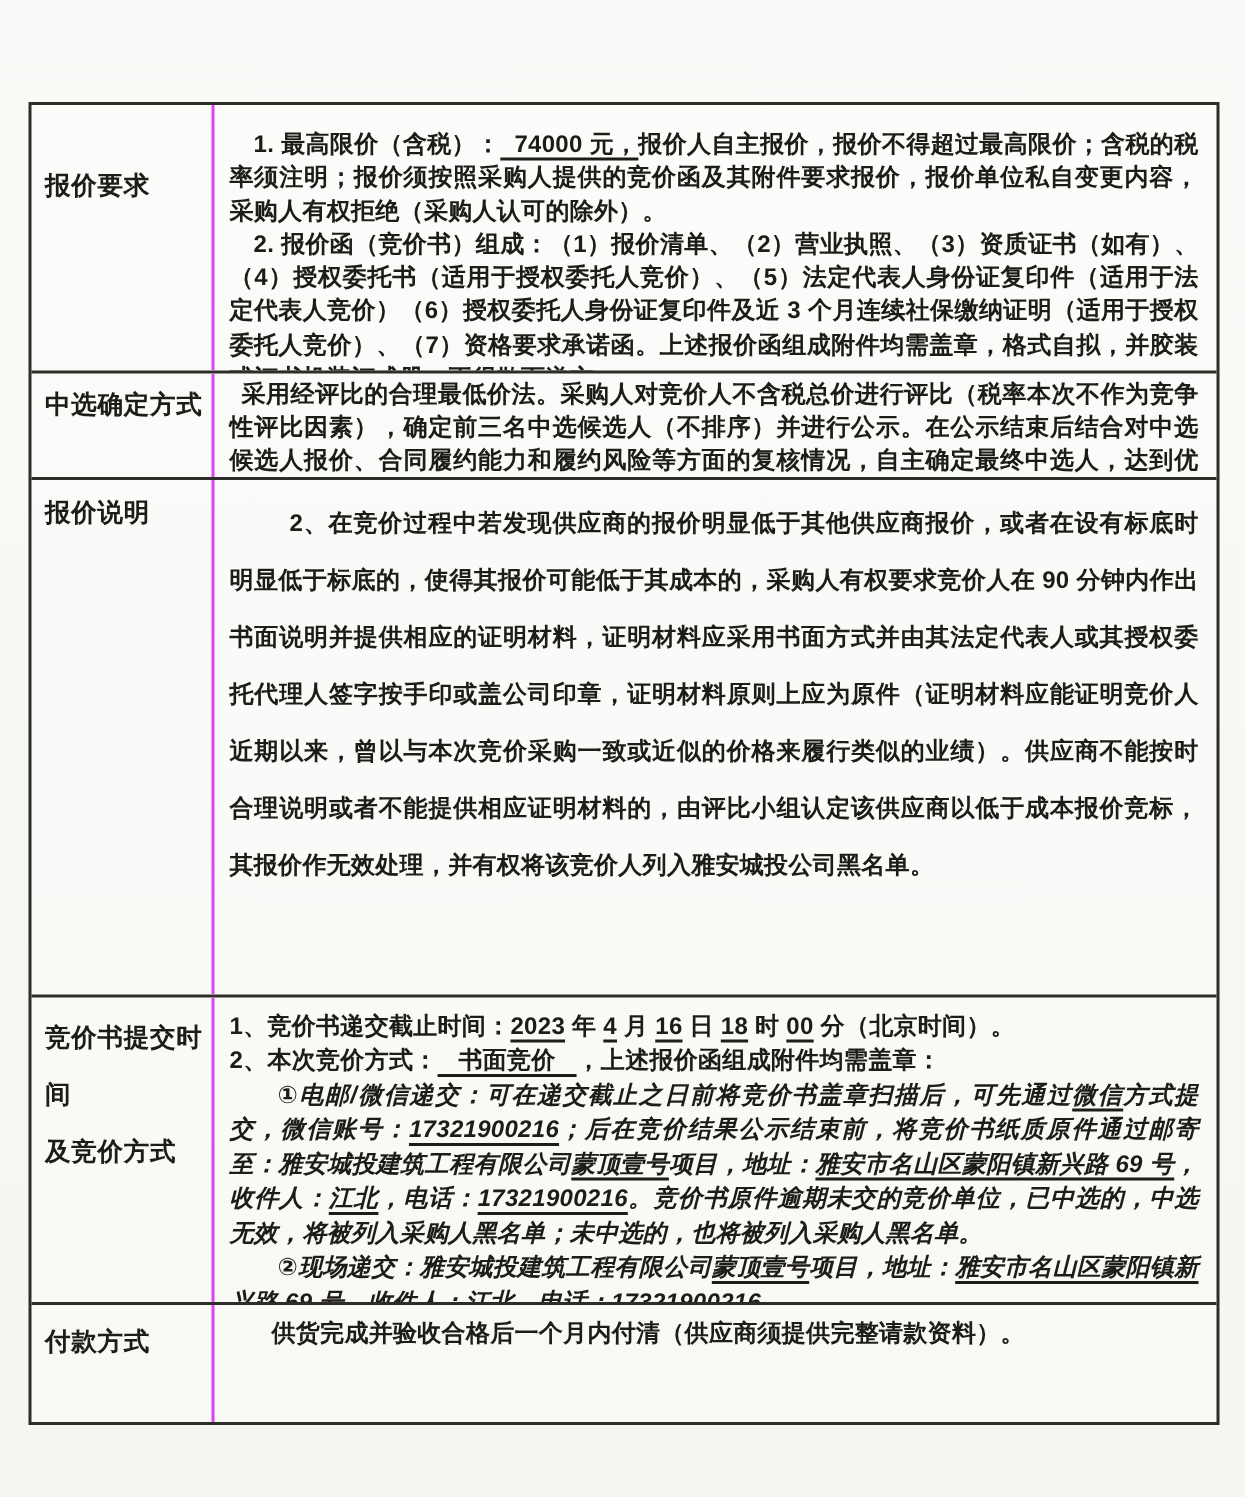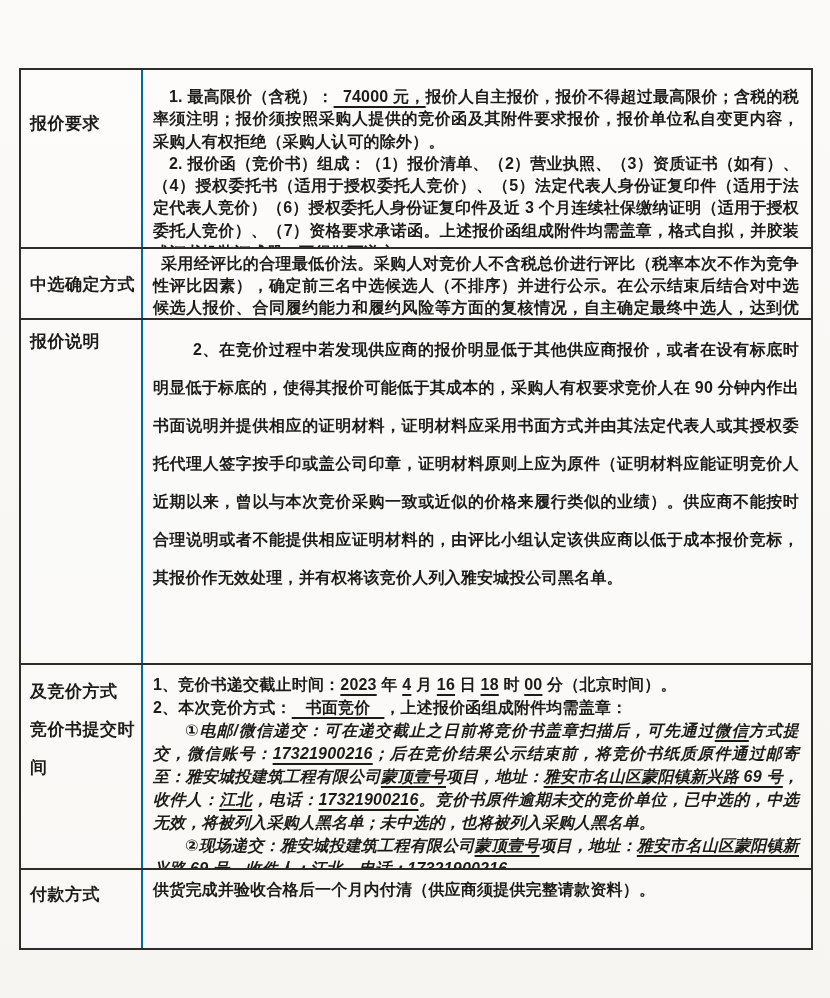--- a/index.html
+++ b/index.html
@@ -38,48 +38,48 @@
     overflow: hidden;
   }
   .t-row:last-child { border-bottom: none; flex: 1; }
   .r1 { height: 179px; }
   .r2 { height: 71px; }
   .r3 { height: 345px; }
   .r4 { height: 205px; }
   .label-cell {
     width: 122px;
     flex: 0 0 122px;
-    border-right: 2px solid #0369a1;
+    border-right: 2px solid #d946ef;
     box-sizing: border-box;
     padding-left: 9px;
     font-size: 17px;
     font-weight: 700;
     letter-spacing: 0.5px;
     line-height: 24px;
   }
   .label-r1 { padding-top: 42px; }
-  .label-r2 { padding-top: 24px; }
+  .label-r2 { padding-top: 9px; }
   .label-r3 { padding-top: 10px; }
   .label-r4 { padding-top: 8px; }
   .label-r4 .lbl-line { display: block; line-height: 38px; }
   .label-r5 { padding-top: 13px; }
   .content-cell {
     flex: 1;
     box-sizing: border-box;
     padding: 3px 12px 0 10px;
     font-size: 16px;
     font-weight: 600;
     text-align: justify;
     letter-spacing: 0.2px;
   }
   .content-r1 { line-height: 22.3px; padding-top: 16px; }
   .content-r2 { line-height: 22px;   padding-top: 4px; }
   .content-r3 { line-height: 38px;   padding-top: 11px; }
   .content-r4 { line-height: 23px;   padding-top: 8px; }
-  .content-r5 { line-height: 22px;   padding-top: 9px; }
+  .content-r5 { line-height: 22px;   padding-top: 9px; margin-left: 28px; }
   .para { margin: 0; }
   .ind-05 { text-indent: 0.5em; }
   .ind-1  { text-indent: 1em; }
   .ind-2  { text-indent: 2em; font-style: italic; }
   .ind-25 { text-indent: 2.5em; }
   .u {
     text-decoration: underline;
     text-decoration-thickness: 1.5px;
     text-underline-offset: 4px;
   }
@@ -113,22 +113,22 @@
       <div class="label-cell label-r3">
         <span>报价说明</span>
       </div>
       <div class="content-cell content-r3">
         <p class="para ind-25"><span>2、在竞价过程中若发现供应商的报价明显低于其他供应商报价，或者在设有标底时明显低于标底的，使得其报价可能低于其成本的，采购人有权要求竞价人在 90 分钟内作出书面说明并提供相应的证明材料，证明材料应采用书面方式并由其法定代表人或其授权委托代理人签字按手印或盖公司印章，证明材料原则上应为原件（证明材料应能证明竞价人近期以来，曾以与本次竞价采购一致或近似的价格来履行类似的业绩）。供应商不能按时合理说明或者不能提供相应证明材料的，由评比小组认定该供应商以低于成本报价竞标，其报价作无效处理，并有权将该竞价人列入雅安城投公司黑名单。</span></p>
       </div>
     </div>
 
     <div class="t-row r4">
       <div class="label-cell label-r4">
+        <span class="lbl-line">竞价书提交时间</span>
         <span class="lbl-line">及竞价方式</span>
-        <span class="lbl-line">竞价书提交时间</span>
       </div>
       <div class="content-cell content-r4">
         <p class="para"><span>1、竞价书递交截止时间：</span><span class="u">2023</span><span> 年 </span><span class="u">4</span><span> 月 </span><span class="u">16</span><span> 日 </span><span class="u">18</span><span> 时 </span><span class="u">00</span><span> 分（北京时间）。</span></p>
         <p class="para"><span>2、本次竞价方式：</span><span class="u">&nbsp;&nbsp;&nbsp;书面竞价&nbsp;&nbsp;&nbsp;</span><span>，上述报价函组成附件均需盖章：</span></p>
         <p class="para ind-2"><span>①电邮/微信递交：可在递交截止之日前将竞价书盖章扫描后，可先通过</span><span class="u">微信</span><span>方式提交，微信账号：</span><span class="u">17321900216</span><span>；后在竞价结果公示结束前，将竞价书纸质原件通过邮寄至：雅安城投建筑工程有限公司</span><span class="u">蒙顶壹号</span><span>项目，地址：</span><span class="u">雅安市名山区蒙阳镇新兴路 69 号</span><span>，收件人：</span><span class="u">江北</span><span>，电话：</span><span class="u">17321900216</span><span>。竞价书原件逾期未交的竞价单位，已中选的，中选无效，将被列入采购人黑名单；未中选的，也将被列入采购人黑名单。</span></p>
         <p class="para ind-2"><span>②现场递交：雅安城投建筑工程有限公司</span><span class="u">蒙顶壹号</span><span>项目，地址：</span><span class="u">雅安市名山区蒙阳镇新兴路 69 号</span><span>，收件人：</span><span class="u">江北</span><span>，电话：</span><span class="u">17321900216</span><span>。</span></p>
       </div>
     </div>
 
     <div class="t-row r5">

